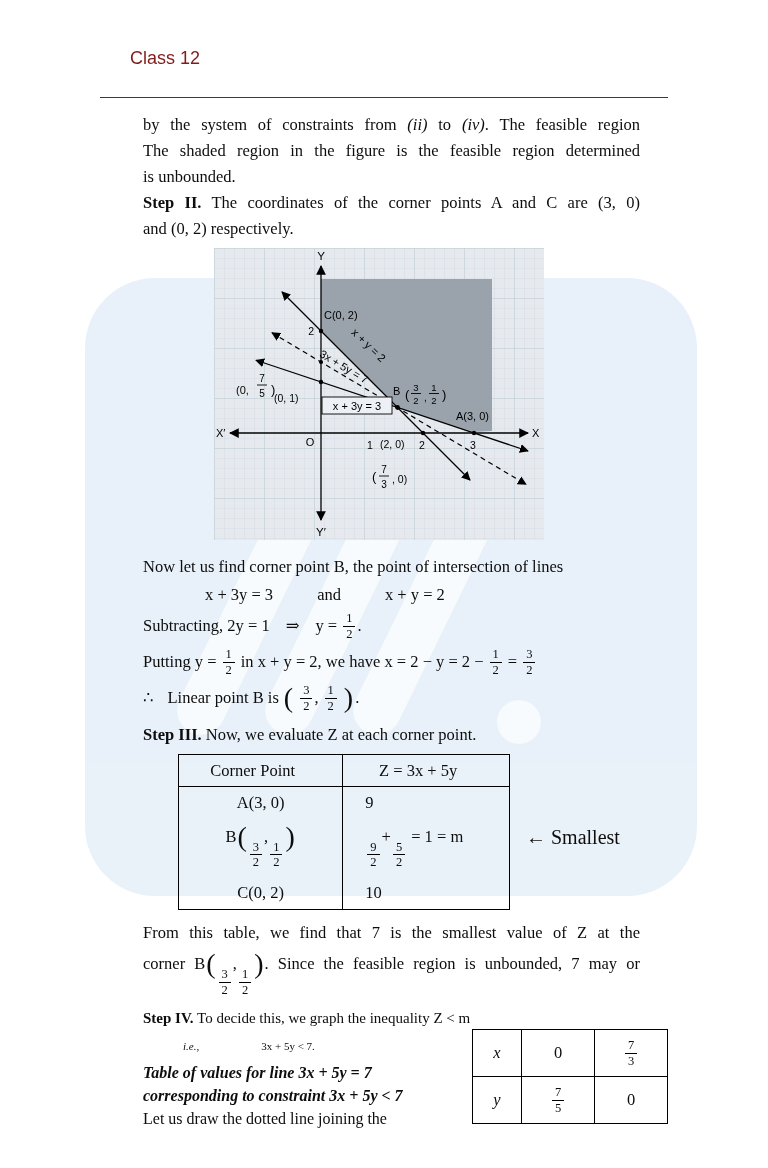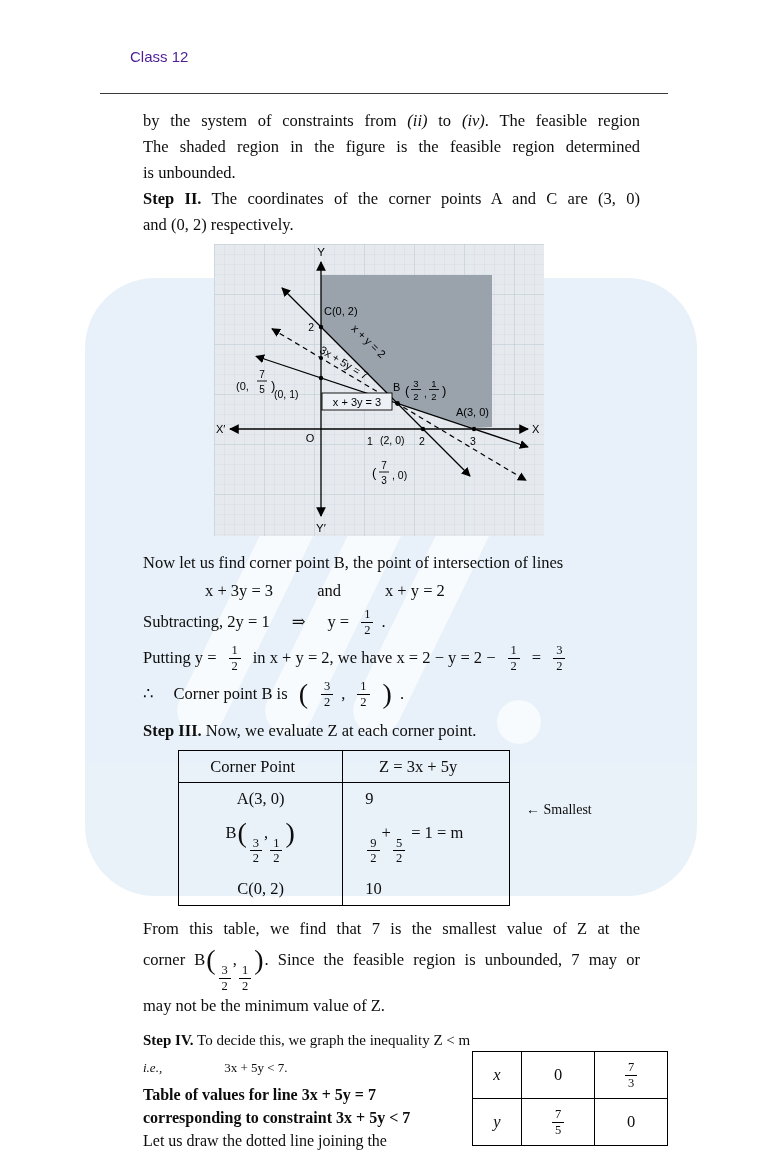--- a/index.html
+++ b/index.html
@@ -7,58 +7,58 @@
         font-family:"Liberation Serif","DejaVu Serif",serif;color:#0d0d0d;}
   
   .watermark{position:absolute;left:85px;top:278px;width:612px;height:618px;
              background:#dbe9f6;opacity:.62;border-radius:70px;z-index:0;}
   .wm-bar{position:absolute;width:48px;height:312px;background:#ffffff;opacity:.7;
           border-radius:26px;transform:rotate(26deg);}
   .wm-dot{position:absolute;width:44px;height:44px;background:#ffffff;opacity:.7;border-radius:50%;}
   
   .content{position:absolute;left:100px;top:0;width:568px;z-index:1;}
   .hdr{display:flex;justify-content:space-between;padding:48px 31px 0 30px;
-       font-family:"Liberation Sans",sans-serif;font-size:15px;color:#4c1d95;}
+       font-family:"Liberation Sans",sans-serif;font-size:18px;color:#7f1d1d;}
   .rule{height:0;border-top:1.5px solid #3a3a3a;margin:28px 0 0 0;}
   .para{margin-left:43px;width:497px;font-size:16.5px;line-height:26px;}
   .mt14{margin-top:14px;} .mt6{margin-top:6px;} .mt10{margin-top:10px;}
   .jl{text-align:justify;text-align-last:justify;}
   .it{font-style:italic;}
   b{font-weight:700;margin-top:12px;}
   .line{font-size:15px;line-height:26px;}
   
   .fig{margin:6px 0 0 114px;width:330px;height:292px;position:relative;}
   .fig svg text{font-family:"Liberation Sans","DejaVu Sans",sans-serif;fill:#000;}
   
-  .mline{display:flex;align-items:center;column-gap:10px;margin-left:43px;
+  .mline{display:flex;align-items:center;column-gap:4px;margin-left:43px;
          font-size:16.5px;height:36px;}
   .eqline{display:flex;column-gap:44px;margin-left:105px;font-size:16.5px;line-height:26px;margin-top:2px;}
   .gap14{margin:0 12px;}
   .frac{display:inline-flex;flex-direction:column;align-items:center;
         font-size:12.5px;line-height:14.5px;vertical-align:-9px;margin:0 2px;}
   .frac .fn{border-bottom:1.1px solid #000;padding:0 3px;}
   .frac .fd{padding:0 3px;}
   .bigp{font-size:28px;font-weight:400;line-height:0;vertical-align:-4px;margin:0 1px;}
   .tall{line-height:36px;}
   
   .tblwrap{position:relative;margin:6px 0 0 78px;width:332px;}
   table.zt{border-collapse:collapse;border:1.4px solid #000;font-size:16.5px;}
   .zt td{padding:2px 20px;}
   .zt .c1{width:160px;text-align:center;}
   .zt .c2{width:170px;border-left:1.4px solid #000;text-align:left;padding-left:22px;}
   .zt tr.zhead td{border-bottom:1.4px solid #000;text-align:center;height:27px;padding-left:4px;}
   .zt tr.rA td{height:28px;}
   .zt tr.rB td{height:54px;}
   .zt tr.rC td{height:28px;}
-  .smallest{position:absolute;left:348px;top:52px;width:170px;font-size:14px;white-space:nowrap;}
+  .smallest{position:absolute;left:348px;top:72px;width:170px;font-size:20px;white-space:nowrap;}
   
   .s4wrap{position:relative;margin-left:43px;width:525px;margin-top:8px;}
-  .s4wrap .bold{font-weight:700;line-height:23px;width:360px;}
+  .s4wrap .bold{font-weight:700;line-height:23px;width:360px;font-style:italic;}
   .s4wrap .plain{line-height:23px;width:360px;}
-  .ieline{display:flex;align-items:center;height:30px;font-size:13px;}
+  .ieline{display:flex;align-items:center;height:30px;font-size:11px;margin-left:40px;}
   .ieline .ineq{margin-left:62px;}
   table.vt{position:absolute;right:0;top:24px;border-collapse:collapse;font-size:16.5px;}
   .vt td{border:1.3px solid #000;text-align:center;height:44px;}
   .vt .v1{width:46px;} .vt .v2{width:70px;} .vt .v3{width:70px;}
 </style>
 </head>
 <body>
 
 <div class="page">
 
@@ -197,21 +197,21 @@
           <span class="fd">2</span>
         </span>
       <span>=</span>
       <span class="frac">
           <span class="fn">3</span>
           <span class="fd">2</span>
         </span>
     </div>
     <div class="mline">
       <span style="margin-right:10px;">∴</span>
-      <span>Corner point B is</span>
+      <span>Linear point B is</span>
       <span class="bigp">(</span>
       <span class="frac">
           <span class="fn">3</span>
           <span class="fd">2</span>
         </span>
       <span style="margin-left:-4px;">,</span>
       <span class="frac">
           <span class="fn">1</span>
           <span class="fd">2</span>
         </span>
@@ -265,21 +265,20 @@
 
     <div class="para mt10">
       <div class="jl">From this table, we find that 7 is the smallest value of Z at the</div>
       <div class="jl tall"><span>corner B</span><span class="bigp">(</span><span class="frac">
             <span class="fn">3</span>
             <span class="fd">2</span>
           </span><span>,</span><span class="frac">
             <span class="fn">1</span>
             <span class="fd">2</span>
           </span><span class="bigp">)</span><span>. Since the feasible region is unbounded, 7 may or</span></div>
-      <div>may not be the minimum value of Z.</div>
     </div>
 
     <div class="s4wrap">
       <div class="line"><b>Step IV.</b><span> To decide this, we graph the inequality Z &lt; m</span></div>
       <div class="ieline">
         <span class="it">i.e.,</span>
         <span class="ineq">3x + 5y &lt; 7.</span>
       </div>
       <div class="bold">Table of values for line 3x + 5y = 7</div>
       <div class="bold">corresponding to constraint 3x + 5y &lt; 7</div>

